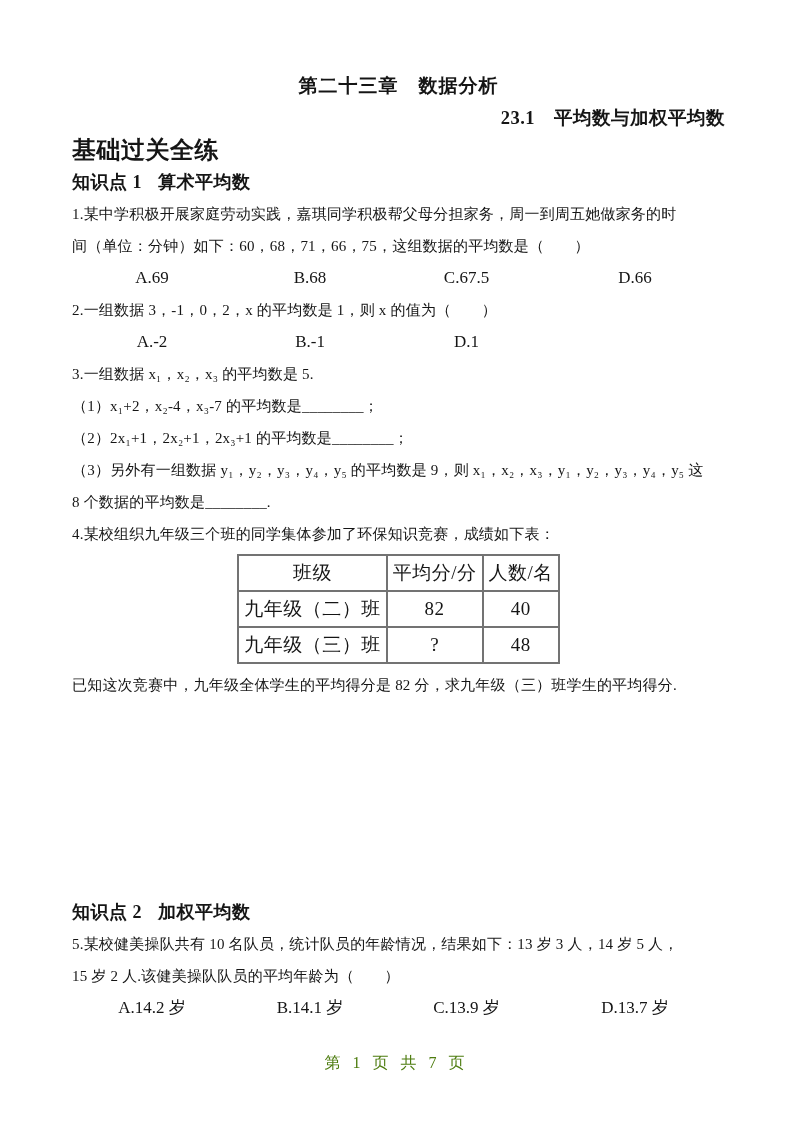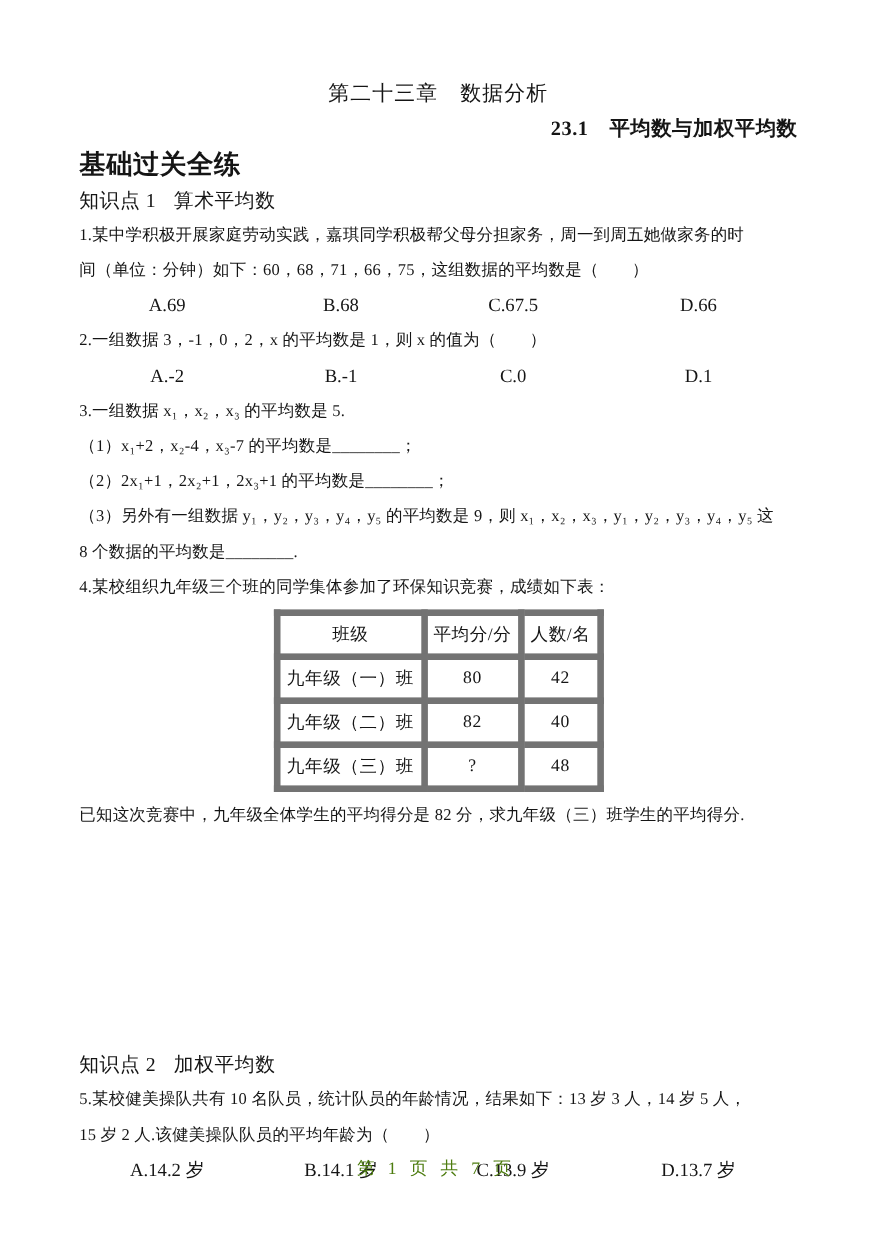--- a/index.html
+++ b/index.html
@@ -6,31 +6,31 @@
   .page{
     position:relative;
     width:793px;height:1122px;
     background:#ffffff;
     color:#151515;
     font-family:"Liberation Serif","DejaVu Serif",serif;
     overflow:hidden;
   }
   .doc{position:absolute;left:72px;right:68px;top:70px;}
   .line{font-size:15px;line-height:32px;white-space:nowrap;letter-spacing:0.2px;}
-  .t1{text-align:center;font-weight:400;font-size:19px;line-height:32px;letter-spacing:1px;}
+  .t1{text-align:center;font-weight:700;font-size:19px;line-height:32px;letter-spacing:1px;}
   .t2{text-align:right;font-weight:700;font-size:18.5px;line-height:32px;letter-spacing:0.5px;}
   .h-bold{font-weight:700;font-size:24px;line-height:32px;letter-spacing:0.5px;}
-  .kp{font-weight:400;font-size:18px;line-height:32px;letter-spacing:0.5px;}
+  .kp{font-weight:700;font-size:18px;line-height:32px;letter-spacing:0.5px;}
   .kp .kp-title{margin-left:16px;}
   .options{display:grid;grid-template-columns:160px 156px 157px 1fr;font-size:17px;line-height:32px;}
   .options span{white-space:nowrap;text-align:center;}
   table.score{border-collapse:collapse;margin:4px auto 0 auto;}
   table.score th,table.score td{
-    border:6px solid #737373;
-    font-size:16px;font-weight:400;
+    border:2px solid #737373;
+    font-size:19px;font-weight:400;
     height:34px;text-align:center;
     padding:0 5px;letter-spacing:0.5px;
   }
   table.score .c1{min-width:118px;}
   table.score .c2{min-width:72px;}
   table.score .c3{min-width:56px;}
   .after-table{margin-top:5px;}
   .spacer{height:195px;}
   .footer{
     position:absolute;left:0;right:0;top:1048px;
@@ -58,46 +58,40 @@
       <span>A.69</span>
       <span>B.68</span>
       <span>C.67.5</span>
       <span>D.66</span>
     </div>
 
     <div class="line">2.一组数据 3，-1，0，2，x 的平均数是 1，则 x 的值为（　　）</div>
     <div class="options">
       <span>A.-2</span>
       <span>B.-1</span>
-      <span>C.0</span>
       <span>D.1</span>
     </div>
 
     <div class="line">3.一组数据 x₁，x₂，x₃ 的平均数是 5.</div>
     <div class="line">（1）x₁+2，x₂-4，x₃-7 的平均数是________；</div>
     <div class="line">（2）2x₁+1，2x₂+1，2x₃+1 的平均数是________；</div>
     <div class="line">（3）另外有一组数据 y₁，y₂，y₃，y₄，y₅ 的平均数是 9，则 x₁，x₂，x₃，y₁，y₂，y₃，y₄，y₅ 这</div>
     <div class="line">8 个数据的平均数是________.</div>
 
     <div class="line">4.某校组织九年级三个班的同学集体参加了环保知识竞赛，成绩如下表：</div>
 
     <table class="score">
       <thead>
         <tr>
           <th class="c1">班级</th>
           <th class="c2">平均分/分</th>
           <th class="c3">人数/名</th>
         </tr>
       </thead>
       <tbody>
-        <tr>
-          <td class="c1">九年级（一）班</td>
-          <td class="c2">80</td>
-          <td class="c3">42</td>
-        </tr>
         <tr>
           <td class="c1">九年级（二）班</td>
           <td class="c2">82</td>
           <td class="c3">40</td>
         </tr>
         <tr>
           <td class="c1">九年级（三）班</td>
           <td class="c2">?</td>
           <td class="c3">48</td>
         </tr>

